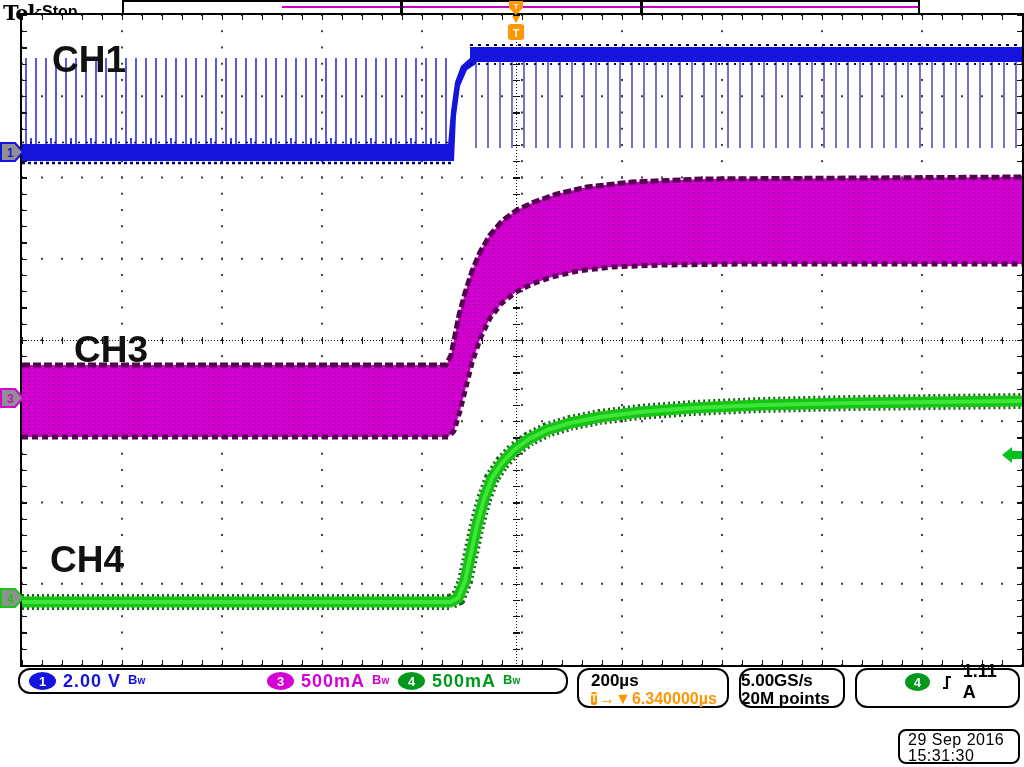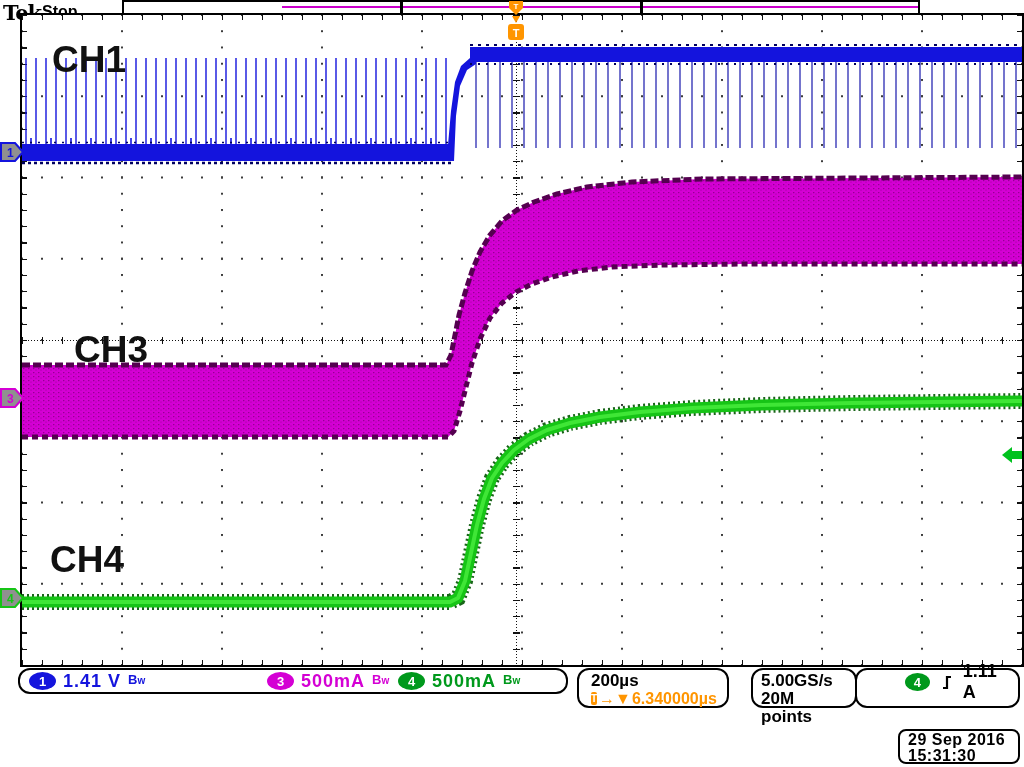--- a/index.html
+++ b/index.html
@@ -44,27 +44,27 @@
   .b1{background:var(--ch1);} .b3{background:var(--ch3);} .b4{background:var(--ch4d);}
   .scale{font-size:18px;font-weight:bold;letter-spacing:1px;}
   .c1{color:var(--ch1);} .c3{color:var(--ch3);} .c4{color:var(--ch4d);}
   .bw{font-size:10px;font-weight:bold;display:inline-block;transform:translateY(-2px);}
   .bw::first-letter{font-size:13px;}
   #tbox{left:577px;top:668px;width:152px;height:40px;padding:2px 12px;}
   #tb-scale{font-size:17px;font-weight:bold;color:#000;line-height:18px;}
   #tb-trig{display:flex;align-items:center;gap:1px;color:var(--trig);font-size:16px;font-weight:bold;line-height:17px;}
   .tico{width:13px;height:13px;background:var(--trig);color:#fff;font-size:10px;font-weight:bold;border-radius:2px;
         display:inline-flex;align-items:center;justify-content:center;margin-right:1px;}
-  #abox{left:739px;top:668px;width:106px;height:40px;padding:2px 8px;margin-left:12px;}
+  #abox{left:739px;top:668px;width:106px;height:40px;padding:2px 0;}
   #abox div{font-size:17px;font-weight:bold;color:#000;line-height:18px;}
   #trbox{left:855px;top:668px;width:165px;height:40px;padding:2px 8px;}
   #trbox .row{display:flex;align-items:center;gap:10px;height:20px;}
   #tr-level{font-size:18px;font-weight:bold;color:#000;margin-left:auto;}
   #datebox{left:898px;top:729px;width:122px;height:35px;border-radius:8px;padding:1px 0 0 8px;}
-  #datebox div{font-size:16px;font-weight:bold;color:#000;line-height:16px;letter-spacing:0.5px;}
+  #datebox div{font-size:16px;font-weight:normal;color:#000;line-height:16px;letter-spacing:0.5px;}
 </style>
 </head>
 <body>
 
 <div class="abs" id="brand">Tek</div>
 <div class="abs" id="runstate">Stop</div>
 
 <div class="abs" id="topbar">
   <div class="abs" id="topbar-wave"></div>
   <div class="abs bracket" style="left:276px;"></div>
@@ -133,21 +133,21 @@
   <text x="7" y="16" font-size="12" font-weight="bold" fill="currentColor">4</text>
 </svg>
 
 <svg class="abs" id="trig-arrow" width="22" height="18">
   <polygon points="1,9 11,1 11,5 21,5 21,13 11,13 11,17" fill="currentColor"></polygon>
 </svg>
 
 <div class="abs sbox" id="chbox">
   <div class="abs chgrp" id="grp1">
     <div class="badge b1">1</div>
-    <div class="scale c1">1.41 V</div>
+    <div class="scale c1">2.00 V</div>
     <div class="bw c1">Bw</div>
   </div>
   <div class="abs chgrp" id="grp3">
     <div class="badge b3">3</div>
     <div class="scale c3">500mA</div>
     <div class="bw c3">Bw</div>
   </div>
   <div class="abs chgrp" id="grp4">
     <div class="badge b4">4</div>
     <div class="scale c4">500mA</div>

